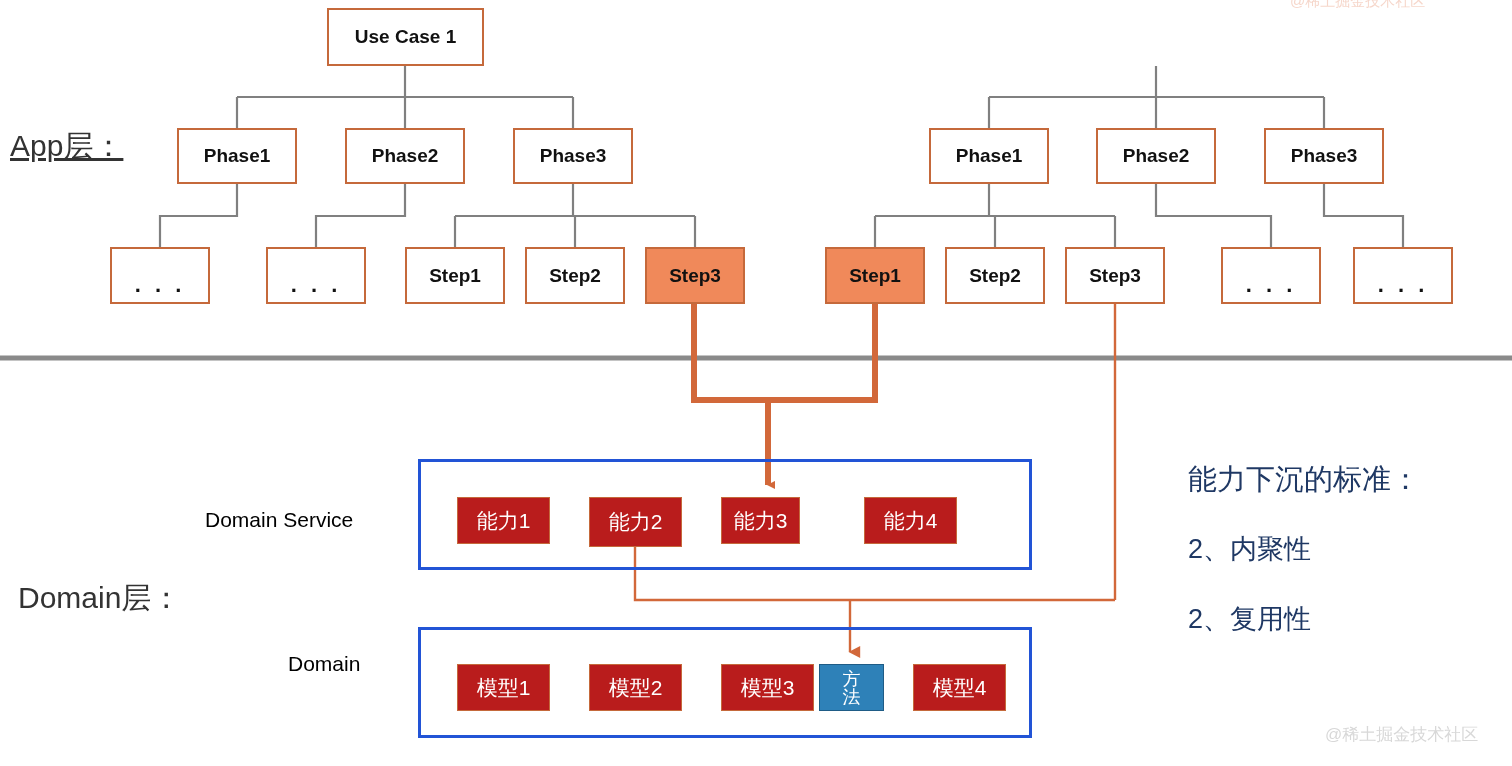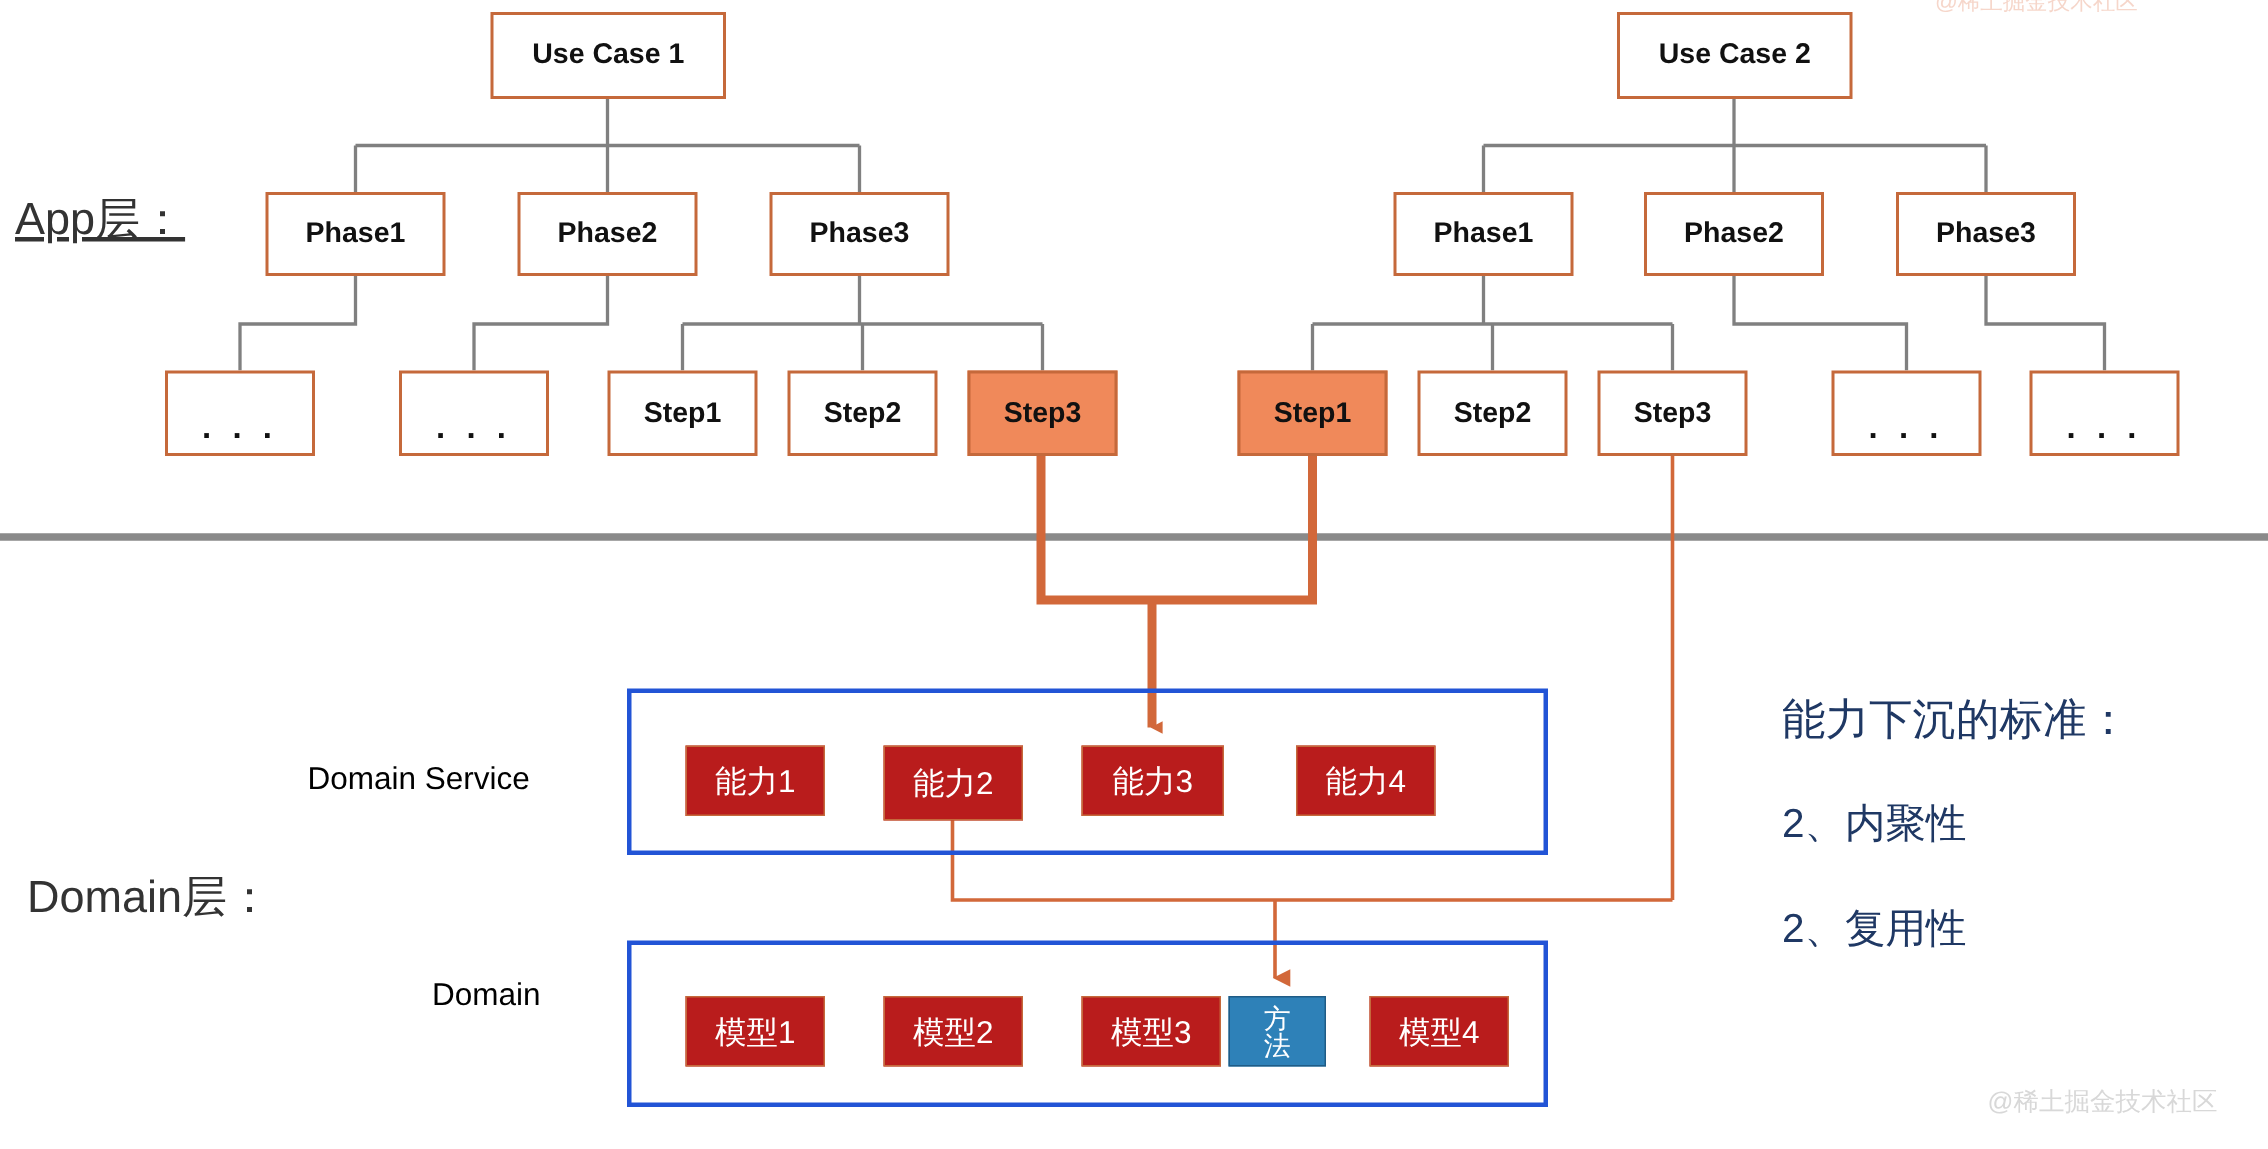--- a/index.html
+++ b/index.html
@@ -202,37 +202,36 @@
   <div class="node app-box" style="left:177px; top:128px; width:120px; height:56px;">Phase1</div>
   <div class="node app-box" style="left:345px; top:128px; width:120px; height:56px;">Phase2</div>
   <div class="node app-box" style="left:513px; top:128px; width:120px; height:56px;">Phase3</div>
 
   <div class="node app-box ellipsis" style="left:110px; top:247px; width:100px; height:57px;">. . .</div>
   <div class="node app-box ellipsis" style="left:266px; top:247px; width:100px; height:57px;">. . .</div>
   <div class="node app-box" style="left:405px; top:247px; width:100px; height:57px;">Step1</div>
   <div class="node app-box" style="left:525px; top:247px; width:100px; height:57px;">Step2</div>
   <div class="node app-box hl" style="left:645px; top:247px; width:100px; height:57px;">Step3</div>
 
-  <div class="node app-box" style="left:1078px; top:8px; width:157px; height:58px;">Use Case 2</div>
 
   <div class="node app-box" style="left:929px; top:128px; width:120px; height:56px;">Phase1</div>
   <div class="node app-box" style="left:1096px; top:128px; width:120px; height:56px;">Phase2</div>
   <div class="node app-box" style="left:1264px; top:128px; width:120px; height:56px;">Phase3</div>
 
   <div class="node app-box hl" style="left:825px; top:247px; width:100px; height:57px;">Step1</div>
   <div class="node app-box" style="left:945px; top:247px; width:100px; height:57px;">Step2</div>
   <div class="node app-box" style="left:1065px; top:247px; width:100px; height:57px;">Step3</div>
   <div class="node app-box ellipsis" style="left:1221px; top:247px; width:100px; height:57px;">. . .</div>
   <div class="node app-box ellipsis" style="left:1353px; top:247px; width:100px; height:57px;">. . .</div>
 
   <div class="container-box" style="left:418px; top:459px; width:614px; height:111px;"></div>
 
   <div class="chip" style="left:457px; top:497px; width:93px; height:47px;">能力1</div>
   <div class="chip" style="left:589px; top:497px; width:93px; height:50px;">能力2</div>
-  <div class="chip" style="left:721px; top:497px; width:95px; height:47px;text-align:center;">能力3</div>
+  <div class="chip" style="left:721px; top:497px; width:79px; height:47px;text-align:center;">能力3</div>
   <div class="chip" style="left:864px; top:497px; width:93px; height:47px;">能力4</div>
 
   <div class="container-box" style="left:418px; top:627px; width:614px; height:111px;"></div>
 
   <div class="chip" style="left:457px; top:664px; width:93px; height:47px;">模型1</div>
   <div class="chip" style="left:589px; top:664px; width:93px; height:47px;">模型2</div>
   <div class="chip" style="left:721px; top:664px; width:93px; height:47px;">模型3</div>
   <div class="chip blue" style="left:819px; top:664px; width:65px; height:47px;">
     <span>方</span>
     <span>法</span>

